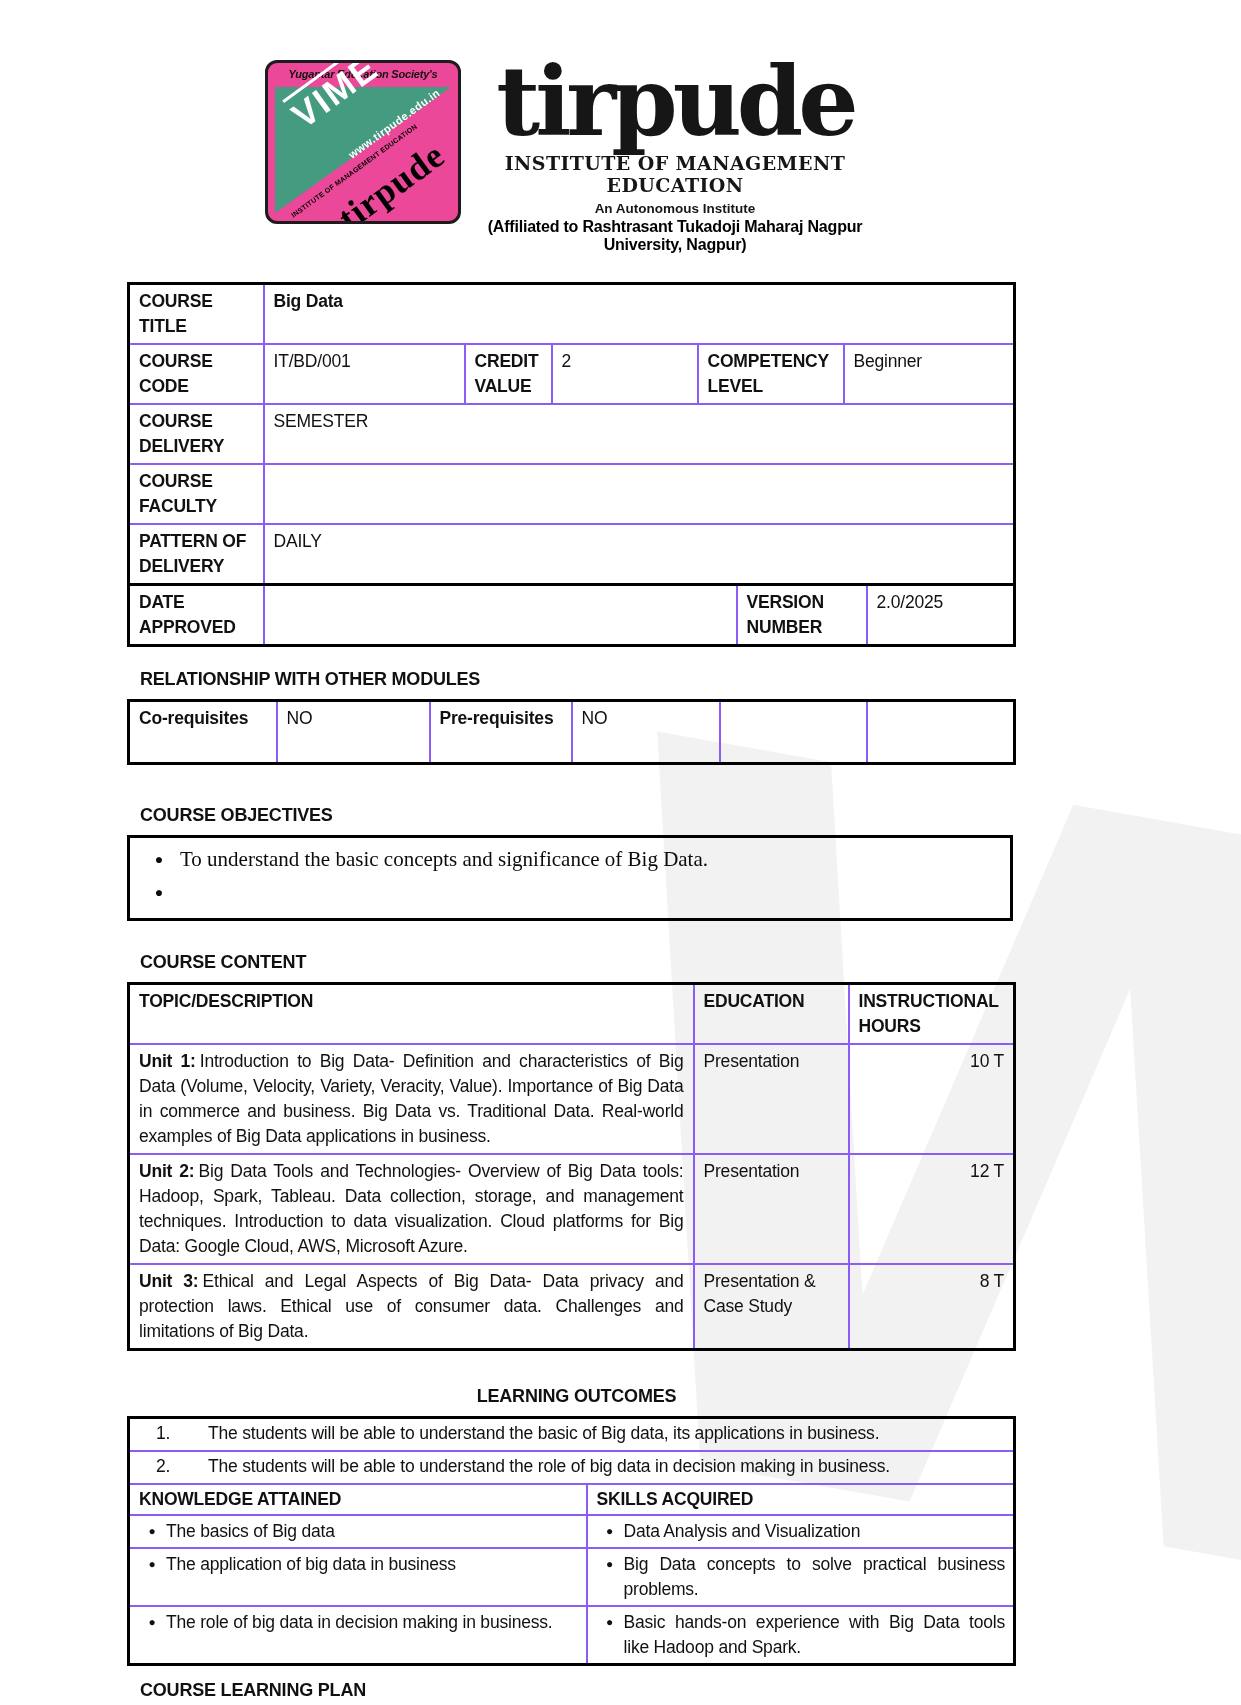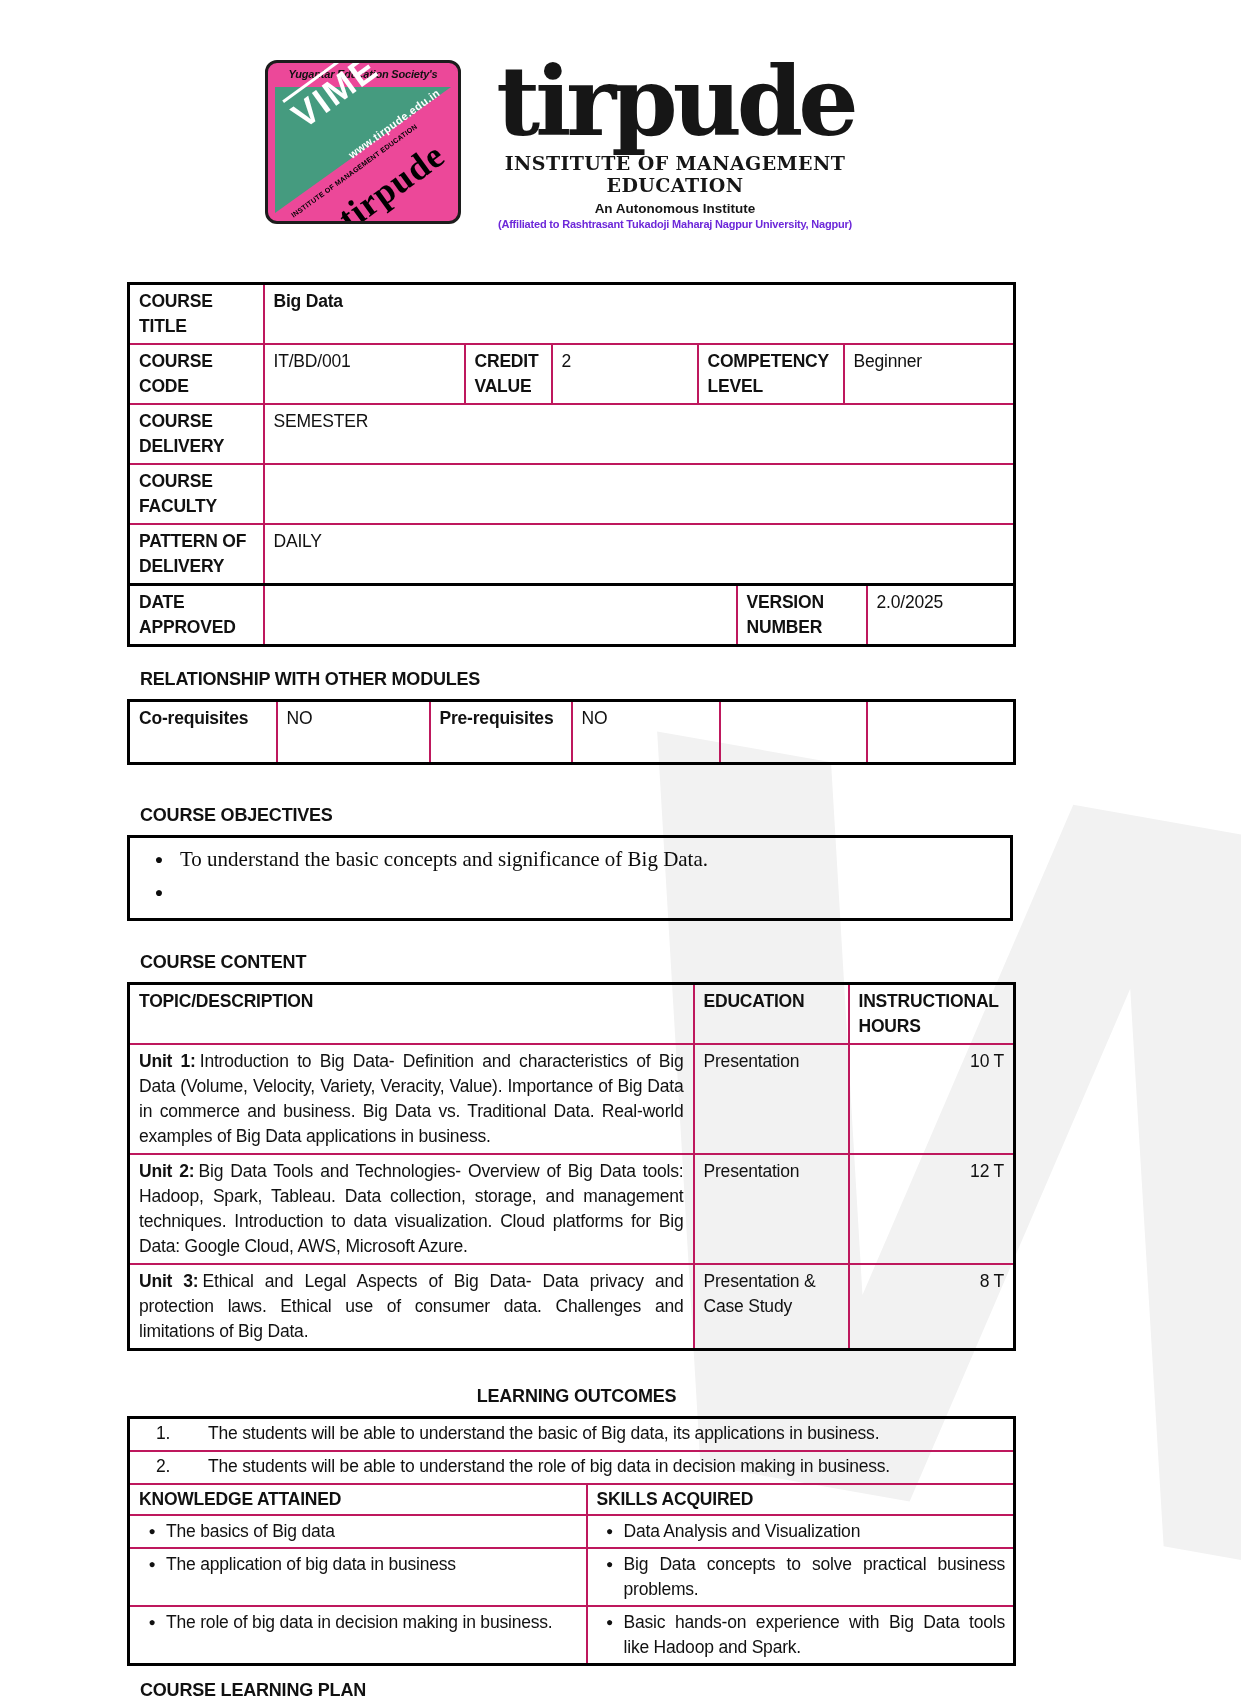--- a/index.html
+++ b/index.html
@@ -34,27 +34,27 @@
   .badge-brand{position:absolute;left:62px;top:142px;color:#000;
     font-family:"Liberation Serif",serif;font-weight:bold;font-size:36px;
     transform:rotate(-36deg);transform-origin:left top;letter-spacing:1px;}
   .badge-inst{position:absolute;left:22px;top:150px;color:#000;font-weight:bold;font-size:7px;
     transform:rotate(-36deg);transform-origin:left top;white-space:nowrap;letter-spacing:0.3px;}
   .brand-block{position:absolute;left:470px;top:52px;width:410px;text-align:center;}
   .wordmark{font-family:"DejaVu Serif",serif;font-weight:bold;font-size:95px;line-height:1.05;
     letter-spacing:-5px;color:#161616;}
   .inst-line{font-family:"DejaVu Serif",serif;font-weight:bold;font-size:19px;letter-spacing:0.4px;margin-top:0px;color:#161616;}
   .autonomous{font-size:13.5px;font-weight:bold;margin-top:5px;color:#161616;}
-  .affiliation{font-size:11px;font-weight:bold;margin-top:2px;color:#6d28d9;letter-spacing:-0.2px;}
+  .affiliation{font-size:16px;font-weight:bold;margin-top:2px;color:#000000;letter-spacing:-0.2px;}
 
   
   .doc{margin-left:127px;width:886px;padding-top:282px;}
   table{border-collapse:collapse;table-layout:fixed;width:886px;background:transparent;}
   .t{border:3px solid #000;}
-  .t td{border:2px solid #be185d;padding:4px 9px;font-size:17.5px;line-height:25px;
+  .t td{border:2px solid #8b5cf6;padding:4px 9px;font-size:17.5px;line-height:25px;
     letter-spacing:-0.2px;vertical-align:top;overflow:hidden;}
   .lbl{font-weight:bold;}
   .info td{height:49px;}
   .info-b{margin-top:-3px;}
   .rel td{height:52px;}
   .sec-h{font-size:18px;font-weight:bold;margin:0 0 0 13px;letter-spacing:-0.2px;line-height:21px;}
   .mt-rel{margin-top:22px;margin-bottom:9px;}
   .mt-obj{margin-top:40px;margin-bottom:9px;}
   .mt-cc{margin-top:31px;margin-bottom:9px;}
   .mt-lo{margin-top:35px;margin-bottom:9px;text-align:center;}

